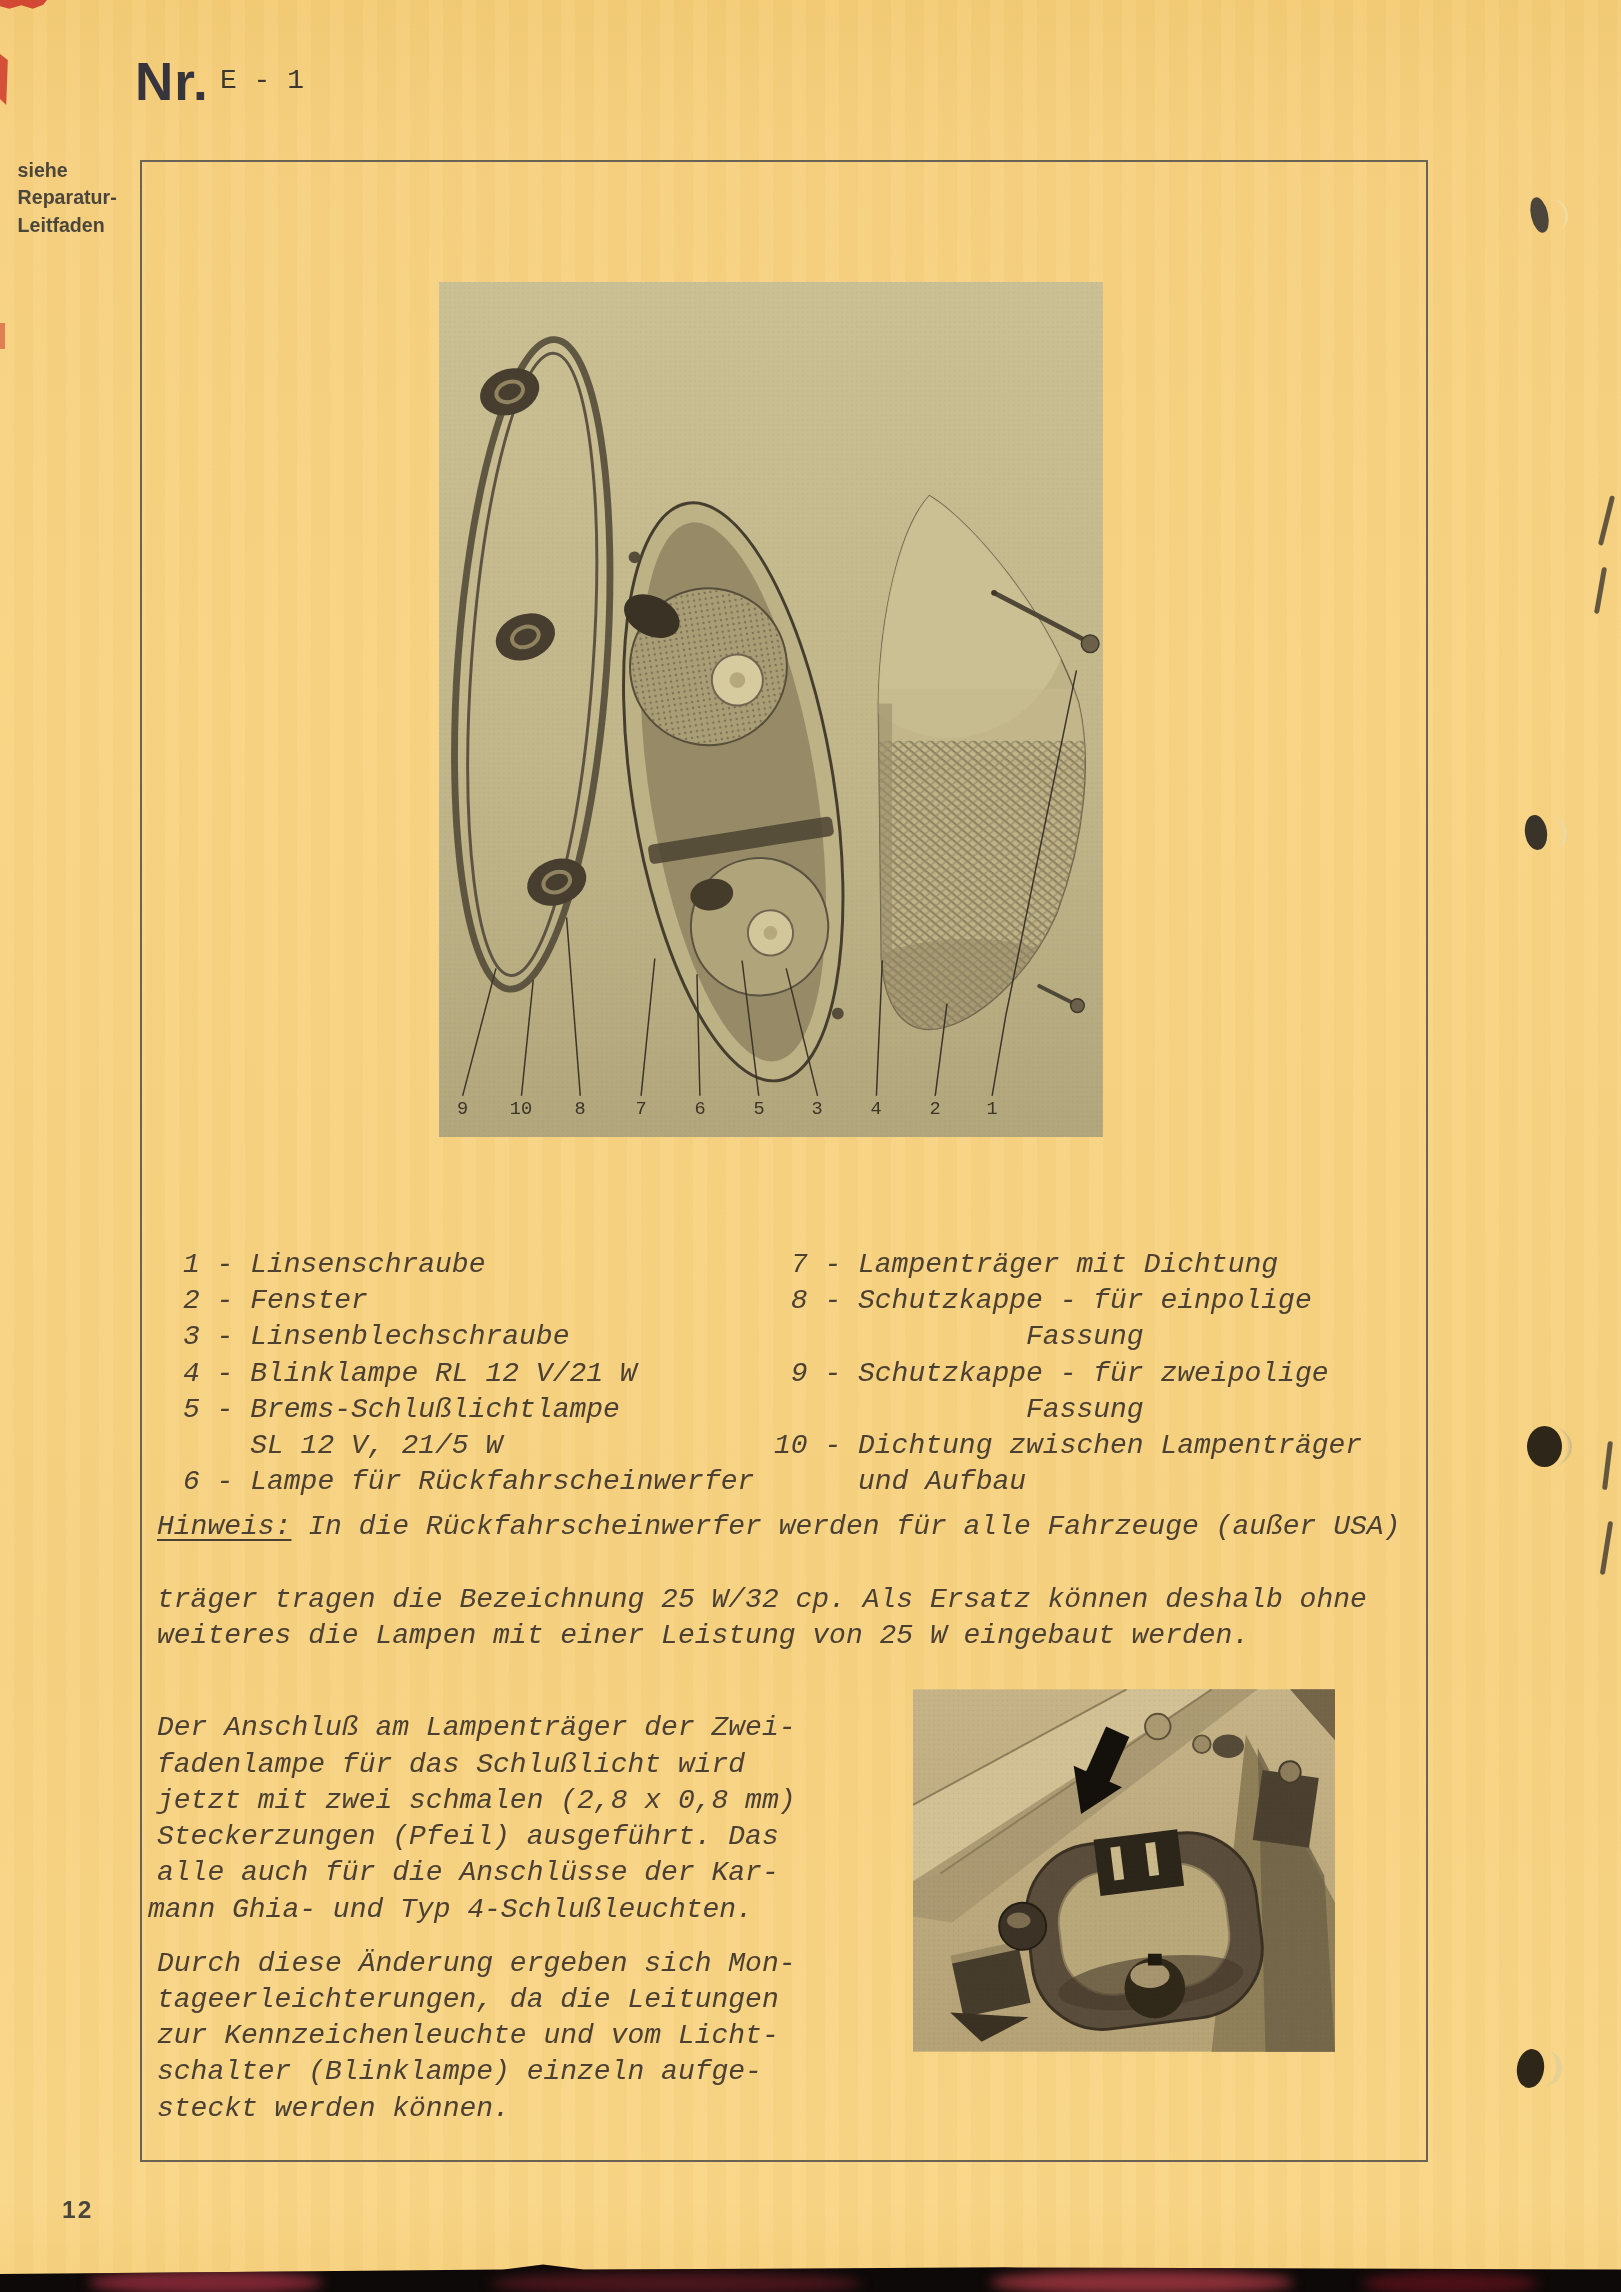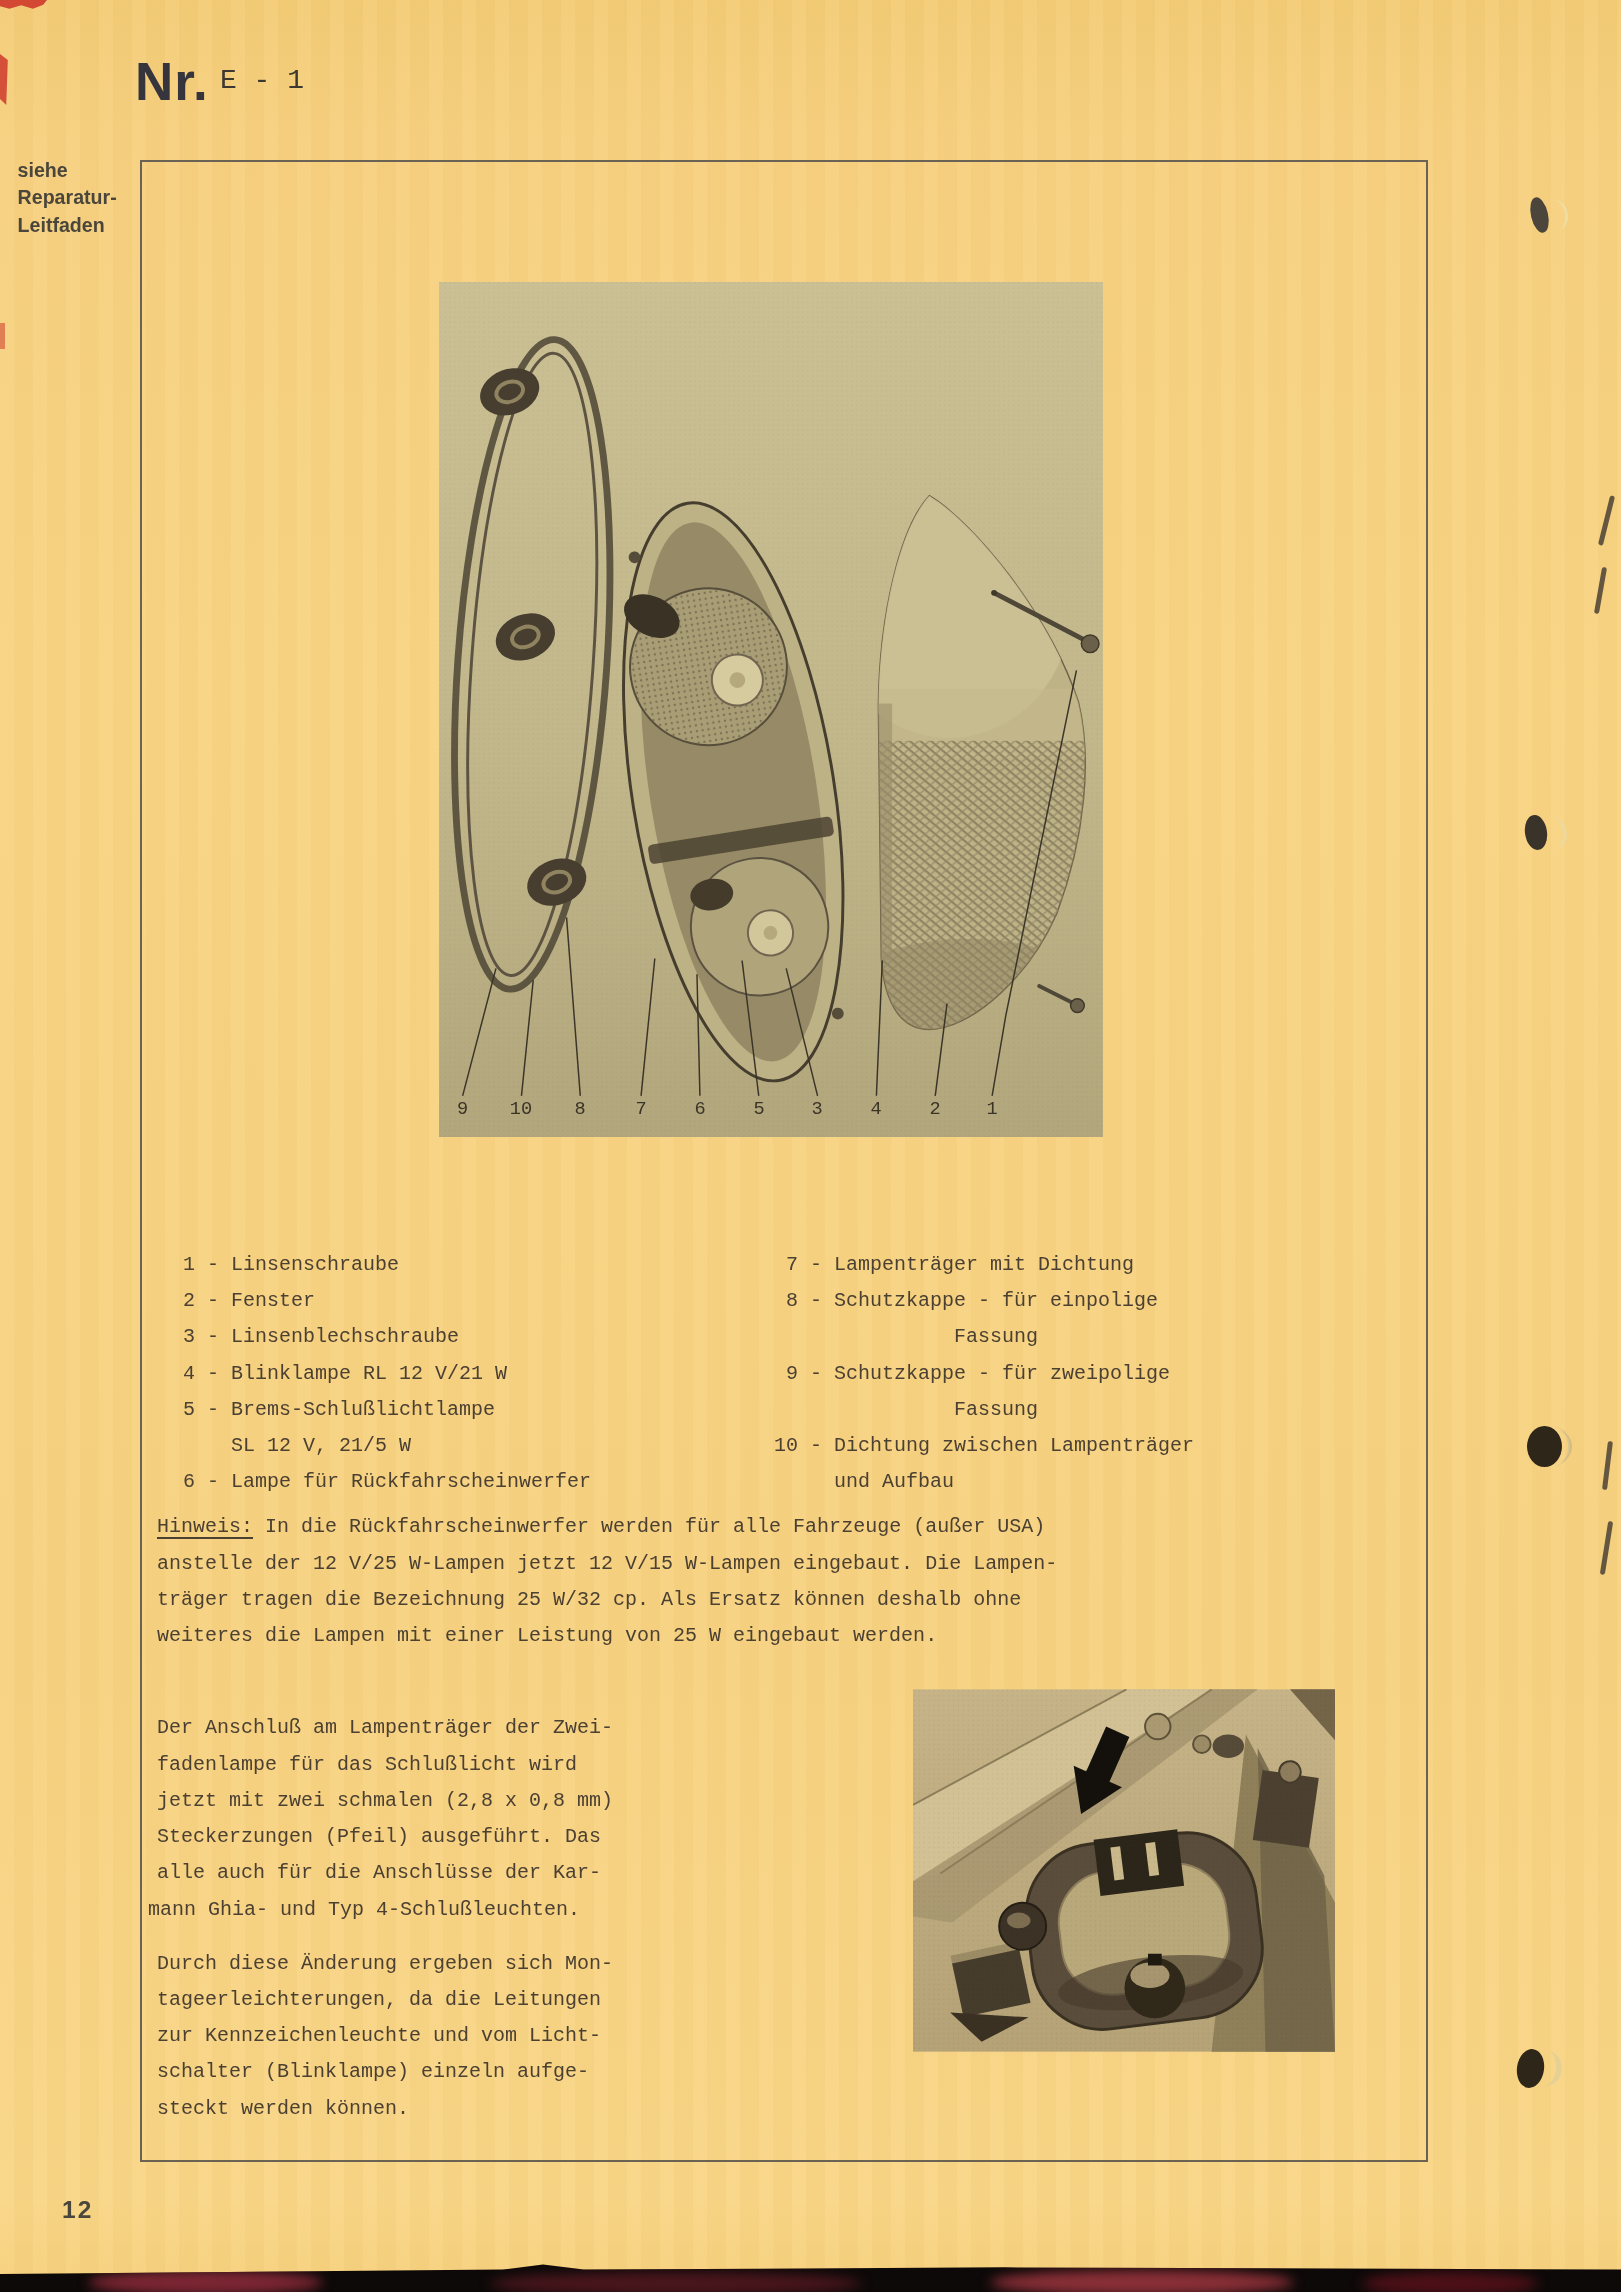--- a/index.html
+++ b/index.html
@@ -2,22 +2,22 @@
 <html><head>
 <meta charset="utf-8">
 <style>
   html,body{margin:0;padding:0;background:#6b6257;}
   .page{position:relative;width:1621px;height:2293px;overflow:hidden;
     background:linear-gradient(180deg,#f4cc77 0%,#f7d180 6%,#f8d483 30%,#f7d281 72%,#f9d687 96%,#f6d07c 100%);
     font-family:"Liberation Sans",sans-serif;}
   .abs{position:absolute;}
   .texture{left:0;top:0;width:100%;height:100%;pointer-events:none;
     background:repeating-linear-gradient(90deg,rgba(255,255,255,.03) 0 13.7px,rgba(120,90,20,.025) 13.7px 33px);}
-  .mono{font-family:"Liberation Mono","DejaVu Sans Mono",monospace;font-size:20px;line-height:36px;
-    color:#4b4032;white-space:pre;letter-spacing:0;}
+  .mono{font-family:"Liberation Mono","DejaVu Sans Mono",monospace;font-size:28px;line-height:36px;
+    color:#4b4032;white-space:pre;letter-spacing:0;font-style:italic;}
   .sansb{font-family:"Liberation Sans",sans-serif;font-weight:bold;color:#49443a;}
   .nr{font-size:53px;color:#36353e;letter-spacing:1px;}
   .doccode{font-family:"Liberation Mono","DejaVu Sans Mono",monospace;font-size:28px;color:#3c3830;}
   .margin-note{font-size:19.6px;line-height:27.4px;color:#4b463c;}
   .pagenum{font-size:24.5px;letter-spacing:2px;color:#4a463c;font-weight:bold;}
   .frame{border:2px solid #6a6253;}
   .callout{position:absolute;font-family:"Liberation Mono",monospace;font-size:18.6px;color:#3a3427;
     transform:translateX(-50%);}
   .u{text-decoration:underline;text-decoration-thickness:2px;text-underline-offset:4.9px;}
   .hole{position:absolute;}
@@ -175,21 +175,20 @@
 
   <div class="abs mono" style="left:774px;top:1247px;"> 7 - Lampenträger mit Dichtung</div>
   <div class="abs mono" style="left:774px;top:1283px;"> 8 - Schutzkappe - für einpolige</div>
   <div class="abs mono" style="left:774px;top:1319px;">               Fassung</div>
   <div class="abs mono" style="left:774px;top:1356px;"> 9 - Schutzkappe - für zweipolige</div>
   <div class="abs mono" style="left:774px;top:1392px;">               Fassung</div>
   <div class="abs mono" style="left:774px;top:1428px;">10 - Dichtung zwischen Lampenträger</div>
   <div class="abs mono" style="left:774px;top:1464px;">     und Aufbau</div>
 
   <div class="abs mono" style="left:157px;top:1509px;"><span class="u">Hinweis:</span> <span>In die Rückfahrscheinwerfer werden für alle Fahrzeuge (außer USA)</span></div>
-  <div class="abs mono" style="left:157px;top:1546px;">anstelle der 12 V/25 W-Lampen jetzt 12 V/15 W-Lampen eingebaut. Die Lampen-</div>
   <div class="abs mono" style="left:157px;top:1582px;">träger tragen die Bezeichnung 25 W/32 cp. Als Ersatz können deshalb ohne</div>
   <div class="abs mono" style="left:157px;top:1618px;">weiteres die Lampen mit einer Leistung von 25 W eingebaut werden.</div>
 
   <div class="abs mono" style="left:157px;top:1710px;">Der Anschluß am Lampenträger der Zwei-</div>
   <div class="abs mono" style="left:157px;top:1747px;">fadenlampe für das Schlußlicht wird</div>
   <div class="abs mono" style="left:157px;top:1783px;">jetzt mit zwei schmalen (2,8 x 0,8 mm)</div>
   <div class="abs mono" style="left:157px;top:1819px;">Steckerzungen (Pfeil) ausgeführt. Das</div>
   <div class="abs mono" style="left:157px;top:1855px;">alle auch für die Anschlüsse der Kar-</div>
   <div class="abs mono" style="left:148px;top:1892px;">mann Ghia- und Typ 4-Schlußleuchten.</div>
 

